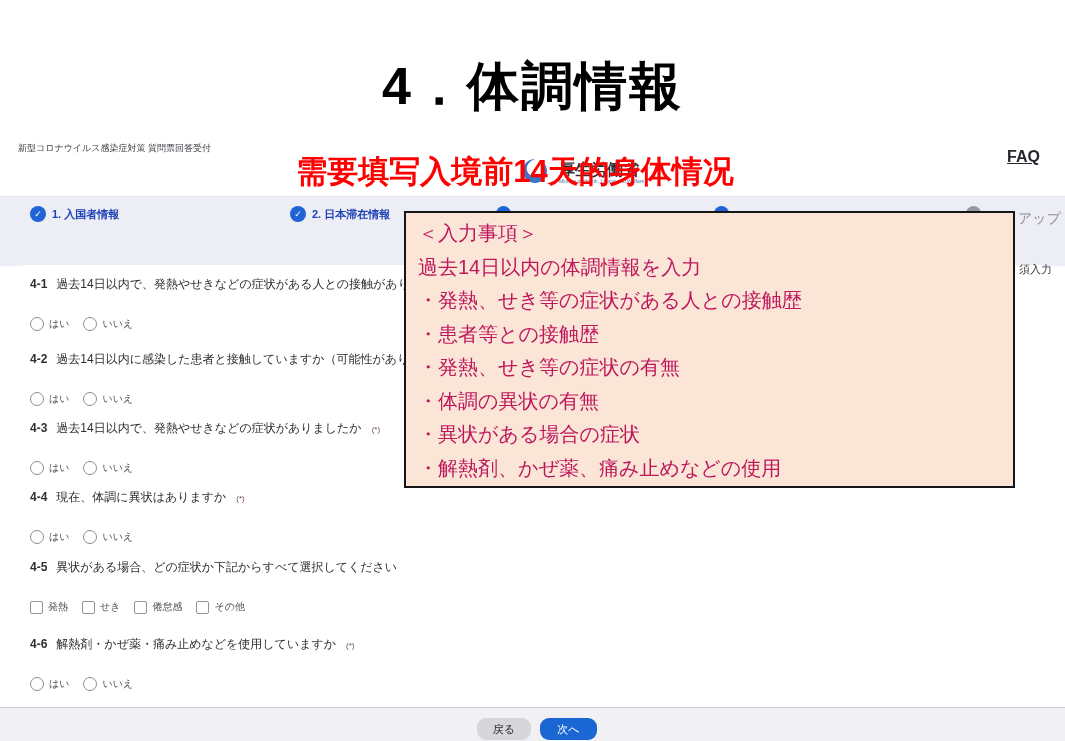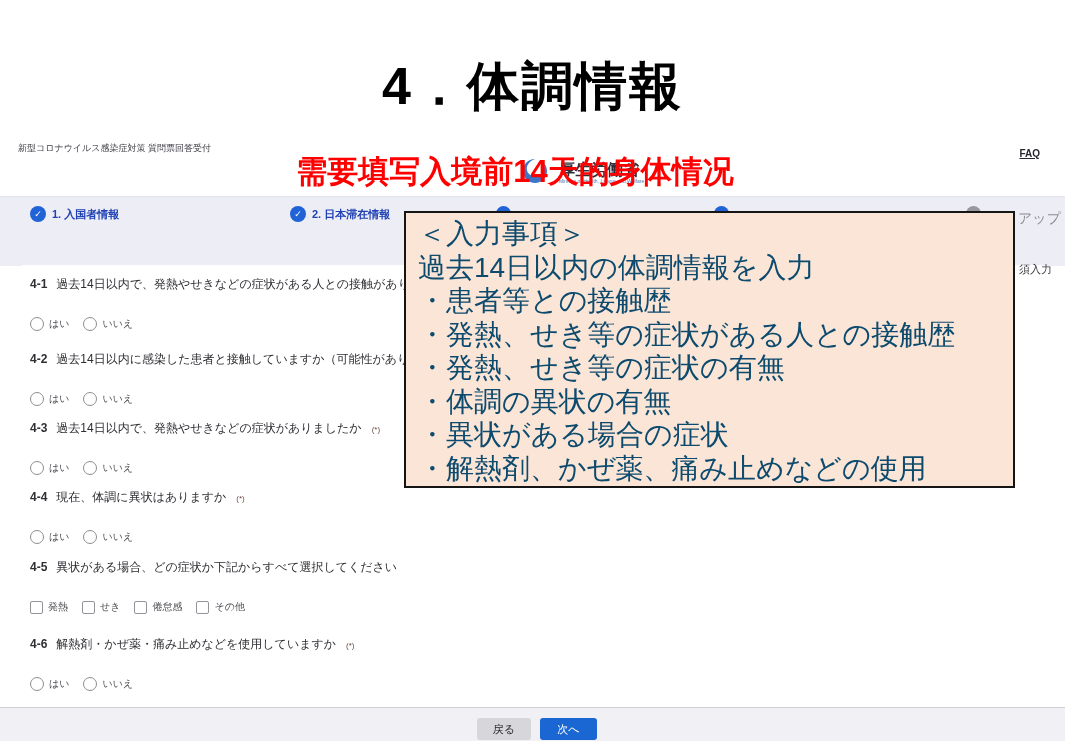--- a/index.html
+++ b/index.html
@@ -10,21 +10,21 @@
   .page-title{position:absolute;top:52px;left:0;width:100%;text-align:center;
 uuu              font-size:52px;font-weight:600;color:#000;letter-spacing:2px;}
   .page-title{position:absolute;top:52px;left:0;width:100%;text-align:center;
               font-size:52px;font-weight:600;color:#000;letter-spacing:2px;}
   .annotation{position:absolute;top:151px;left:0;width:1030px;text-align:center;
               font-size:31px;font-weight:600;color:#fe0000;z-index:40;white-space:nowrap;}
 
   
   .header-bar{position:absolute;top:135px;left:0;width:100%;height:61px;background:#fff;}
   .app-title{position:absolute;top:142px;left:18px;font-size:9px;color:#3c3c43;z-index:2;}
-  .faq{position:absolute;top:148px;right:25px;font-size:10px;font-weight:700;color:#26262e;
+  .faq{position:absolute;top:148px;right:25px;font-size:16px;font-weight:700;color:#26262e;
        text-decoration:underline;cursor:pointer;z-index:2;}
   .logo{position:absolute;top:158px;left:522px;display:flex;align-items:center;gap:11px;z-index:1;}
   .logo-txt{display:flex;flex-direction:column;line-height:1.1;}
   .logo-jp{font-size:16px;font-weight:700;color:#30303a;}
   .logo-en{font-size:5px;color:#4a7ab5;}
 
   
   .step-band{position:absolute;top:196px;left:0;width:100%;height:69px;background:#ededf5;
              border-top:1px solid #e2e3ec;}
   .step{position:absolute;top:206px;display:flex;align-items:center;gap:6px;z-index:3;}
@@ -52,26 +52,26 @@
   .opt{display:flex;align-items:center;gap:5px;cursor:pointer;}
   .radio{width:14px;height:14px;border:1.5px solid #8d8d93;border-radius:50%;background:#fff;
          box-sizing:border-box;flex:none;}
   .checkbox{width:13px;height:13px;border:1.5px solid #93939a;border-radius:2px;background:#fff;
             box-sizing:border-box;flex:none;}
   .opt-label{font-size:10px;color:#4c4c52;white-space:nowrap;}
 
   
   .callout{position:absolute;left:404px;top:211px;width:611px;height:277px;background:#fbe5d6;
            border:2px solid #151515;z-index:50;box-sizing:border-box;padding:4px 12px;overflow:hidden;}
-  .callout-line{font-size:28px;line-height:33.5px;color:#0c4a6e;font-weight:500;white-space:nowrap;}
+  .callout-line{font-size:20px;line-height:33.5px;color:#be185d;font-weight:500;white-space:nowrap;}
 
   
   .footer{position:absolute;top:707px;left:0;width:100%;height:34px;background:#f0f0f5;
           border-top:1px solid #cfcfd6;box-sizing:border-box;z-index:10;}
-  .btn{position:absolute;top:10px;height:22px;border:none;border-radius:3px;font-size:11px;
+  .btn{position:absolute;top:10px;height:22px;border:none;border-radius:9px;font-size:11px;
        font-family:"Liberation Sans",sans-serif;cursor:pointer;}
   .btn-back{left:477px;width:54px;background:#d7d7db;color:#26262b;}
   .btn-next{left:540px;width:57px;background:#1a66d2;color:#fff;}
 </style>
 </head>
 <body>
 
 <div class="shot">
 
   <div class="page-title">4．体調情報</div>
@@ -223,22 +223,22 @@
       <span class="opt">
         <span class="radio"></span>
         <span class="opt-label">いいえ</span>
       </span>
     </div>
   </div>
 
   <div class="callout">
     <div class="callout-line">＜入力事項＞</div>
     <div class="callout-line">過去14日以内の体調情報を入力</div>
+    <div class="callout-line">・発熱、せき等の症状がある人との接触歴</div>
     <div class="callout-line">・患者等との接触歴</div>
-    <div class="callout-line">・発熱、せき等の症状がある人との接触歴</div>
     <div class="callout-line">・発熱、せき等の症状の有無</div>
     <div class="callout-line">・体調の異状の有無</div>
     <div class="callout-line">・異状がある場合の症状</div>
     <div class="callout-line">・解熱剤、かぜ薬、痛み止めなどの使用</div>
   </div>
 
   <div class="footer">
     <button class="btn btn-back">戻る</button>
     <button class="btn btn-next">次へ</button>
   </div>

